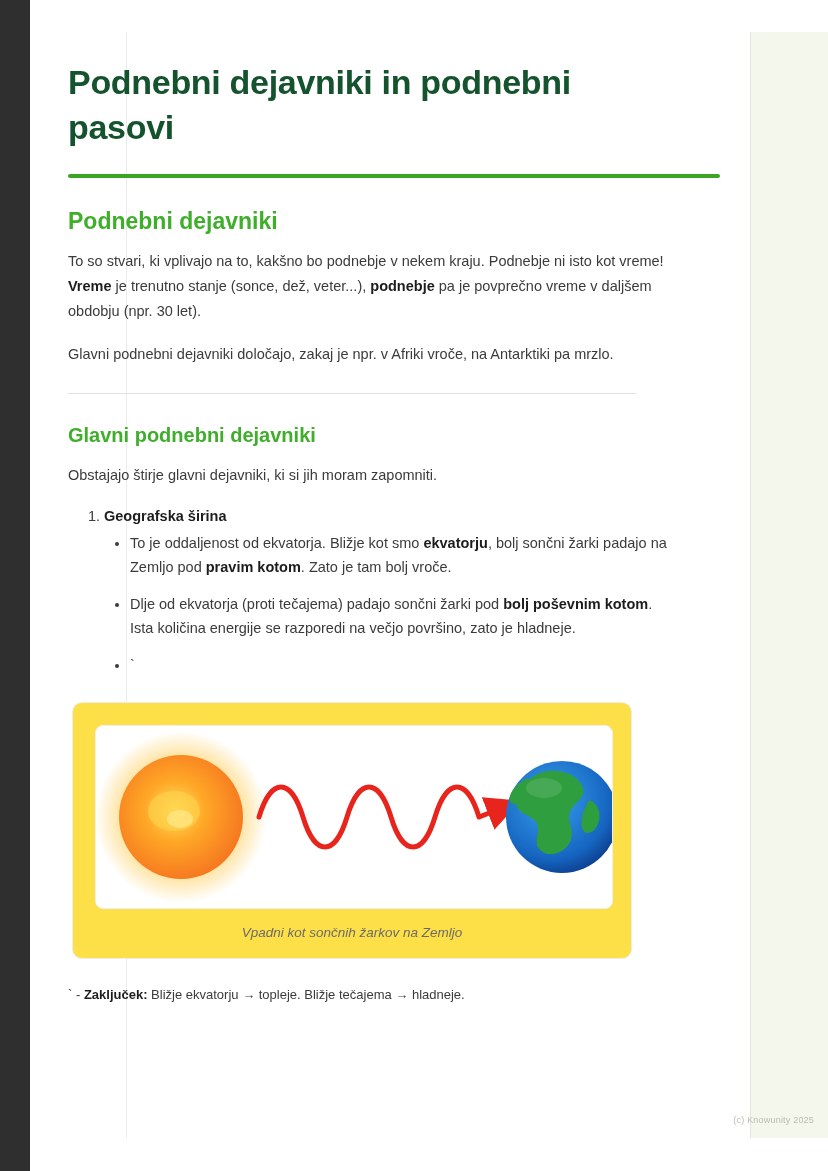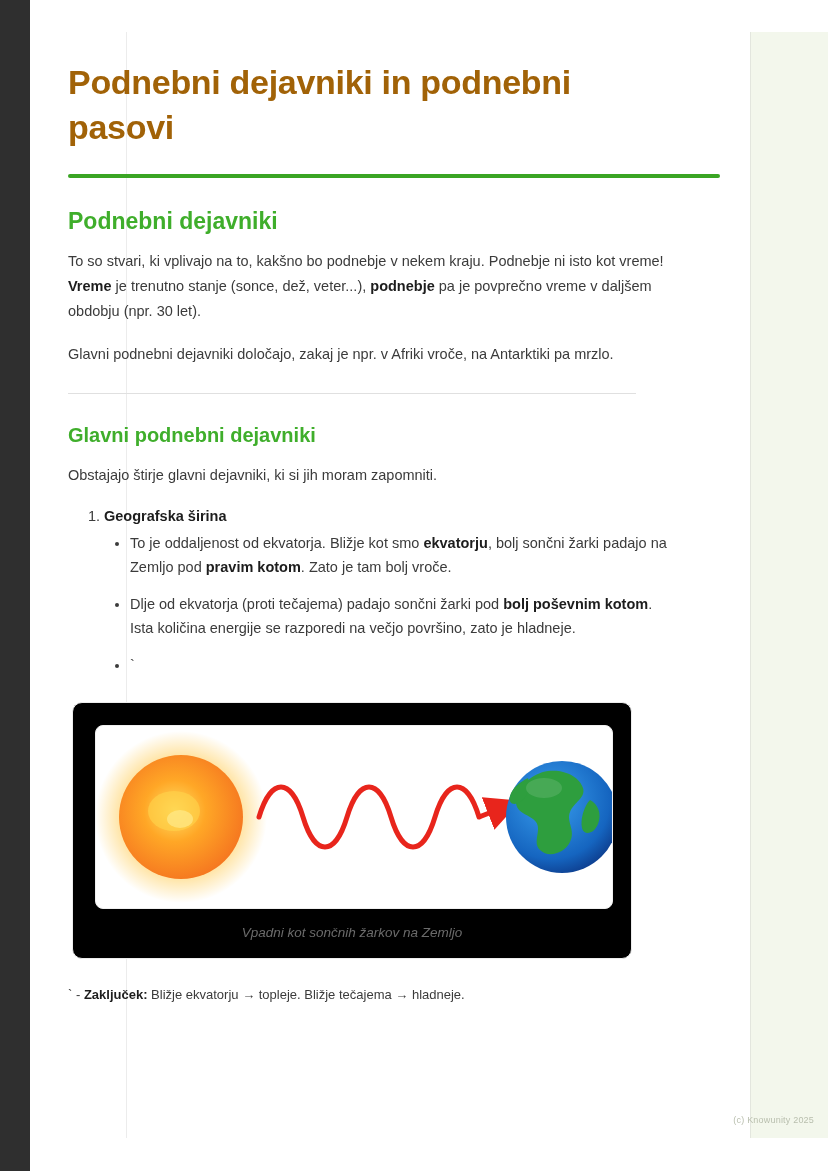--- a/index.html
+++ b/index.html
@@ -50,21 +50,21 @@
     background: #f3f7ec;
   }
   .content {
     position: absolute;
     left: 68px; top: 60px;
     width: 600px;
   }
   h1.doc-title {
     font-size: 34px;
     line-height: 1.33;
-    color: #a16207;
+    color: #14532d;
     font-weight: bold;
     margin: 0 0 0 0;
     letter-spacing: -0.3px;
   }
   .title-rule {
     margin-top: 24px;
     width: 652px;
     height: 4px;
     background: #3aa524;
     border-radius: 2px;
@@ -119,21 +119,21 @@
     margin-bottom: 14px;
   }
   ul.sub > li b { color: #1d1d1d; font-weight: bold; }
   ul.sub > li.tick {
     color: #3b3b3b;
   }
   .figure {
     margin-top: 24px;
     margin-left: 4px;
     width: 560px;
-    background: #000000;
+    background: #fde047;
     border: 1px solid #ececec;
     border-radius: 10px;
     padding: 22px 22px 18px 22px;
     box-sizing: border-box;
   }
   .figure-inner {
     width: 516px;
     height: 182px;
     background: #ffffff;
     border: 1px solid #efefef;

